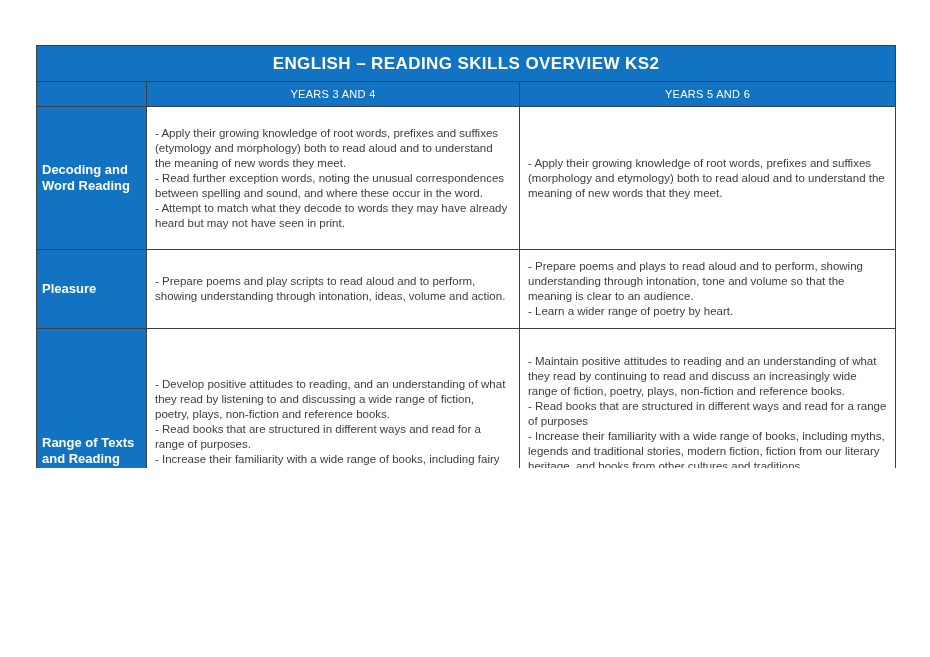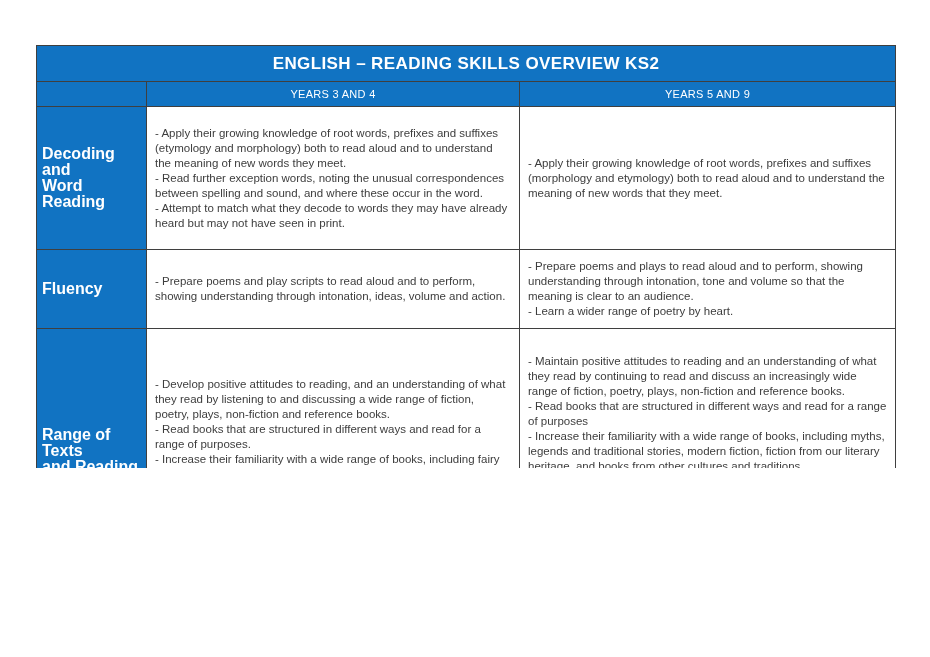--- a/index.html
+++ b/index.html
@@ -44,21 +44,21 @@
     font-size: 11px;
     letter-spacing: 0.3px;
     text-align: center;
     height: 22px;
     vertical-align: middle;
   }
   .label-cell {
     background: #1173c2;
     color: #ffffff;
     font-weight: bold;
-    font-size: 16px;
+    font-size: 13px;
     line-height: 16px;
     padding: 4px 5px;
     vertical-align: middle;
     white-space: pre-line;
   }
   .body-cell {
     background: #ffffff;
     color: #3d3d3d;
     font-size: 11.5px;
     line-height: 15px;
@@ -83,32 +83,32 @@
       <col class="col-y34">
       <col class="col-y56">
     </colgroup>
     <tbody>
       <tr class="row-title">
         <td class="title-cell" colspan="3">ENGLISH – READING SKILLS OVERVIEW KS2</td>
       </tr>
       <tr class="row-head">
         <td class="head-cell"></td>
         <td class="head-cell">YEARS 3 AND 4</td>
-        <td class="head-cell">YEARS 5 AND 9</td>
+        <td class="head-cell">YEARS 5 AND 6</td>
       </tr>
       <tr class="row-1">
         <td class="label-cell">Decoding and
 Word Reading</td>
         <td class="body-cell">- Apply their growing knowledge of root words, prefixes and suffixes (etymology and morphology) both to read aloud and to understand the meaning of new words they meet.
 - Read further exception words, noting the unusual correspondences between spelling and sound, and where these occur in the word.
 - Attempt to match what they decode to words they may have already heard but may not have seen in print.</td>
         <td class="body-cell">- Apply their growing knowledge of root words, prefixes and suffixes (morphology and etymology) both to read aloud and to understand the meaning of new words that they meet.</td>
       </tr>
       <tr class="row-2">
-        <td class="label-cell">Fluency</td>
+        <td class="label-cell">Pleasure</td>
         <td class="body-cell">- Prepare poems and play scripts to read aloud and to perform, showing understanding through intonation, ideas, volume and action.</td>
         <td class="body-cell">- Prepare poems and plays to read aloud and to perform, showing understanding through intonation, tone and volume so that the meaning is clear to an audience.
 - Learn a wider range of poetry by heart.</td>
       </tr>
       <tr class="row-3">
         <td class="label-cell">Range of Texts
 and Reading
 for Pleasure</td>
         <td class="body-cell">- Develop positive attitudes to reading, and an understanding of what they read by listening to and discussing a wide range of fiction, poetry, plays, non-fiction and reference books.
 - Read books that are structured in different ways and read for a range of purposes.

